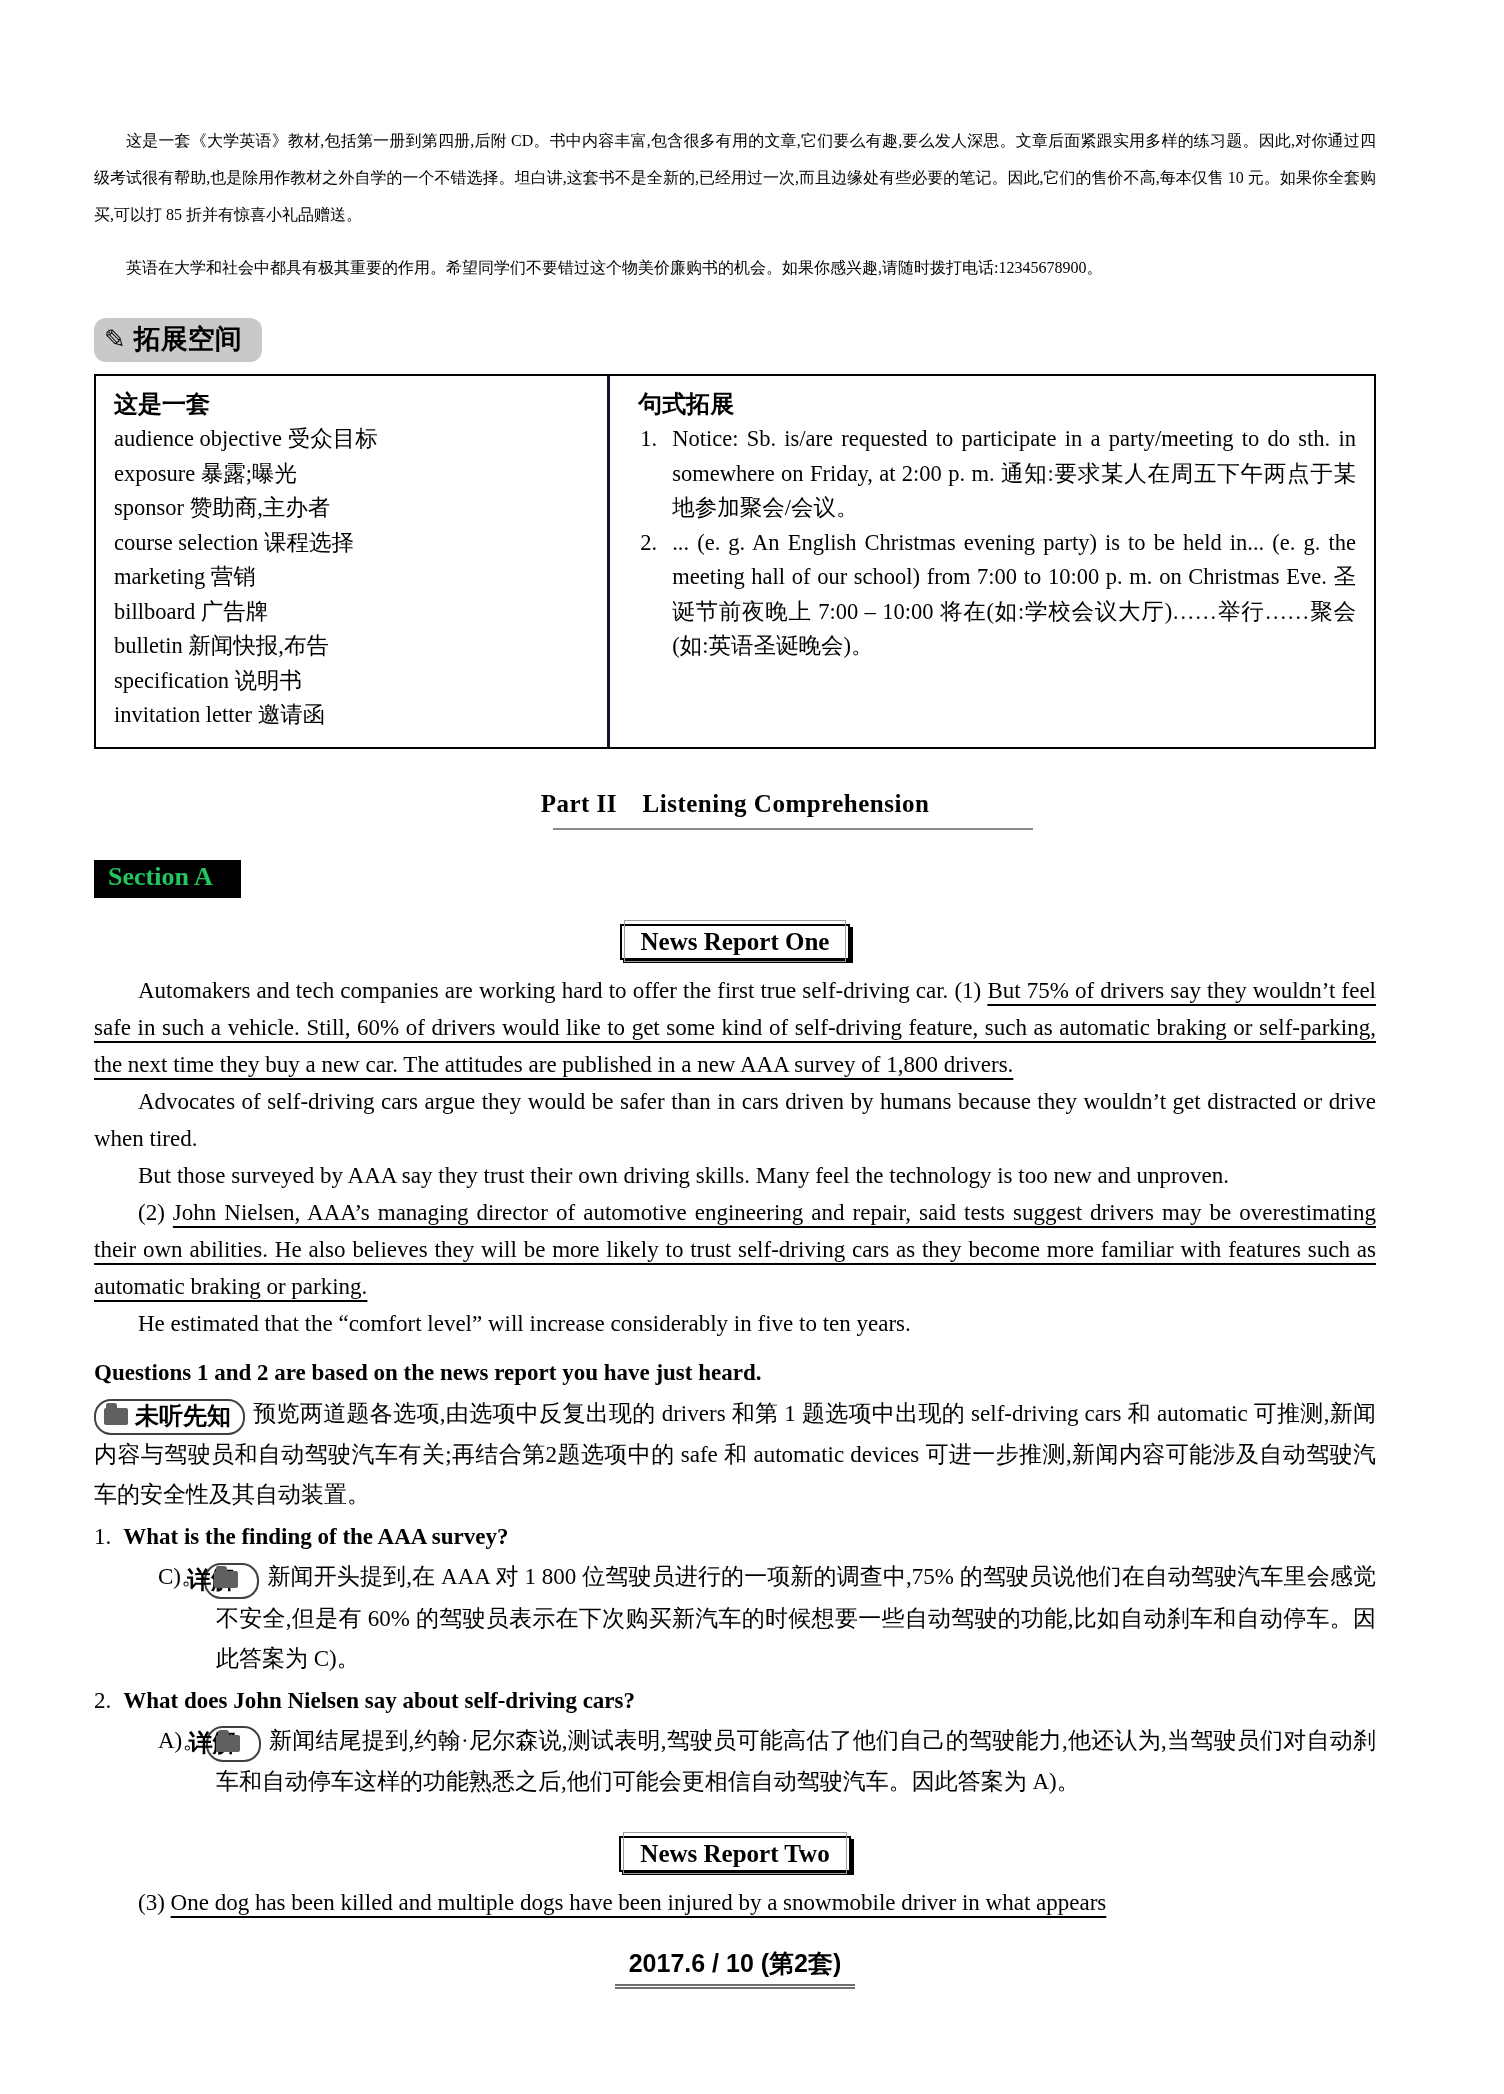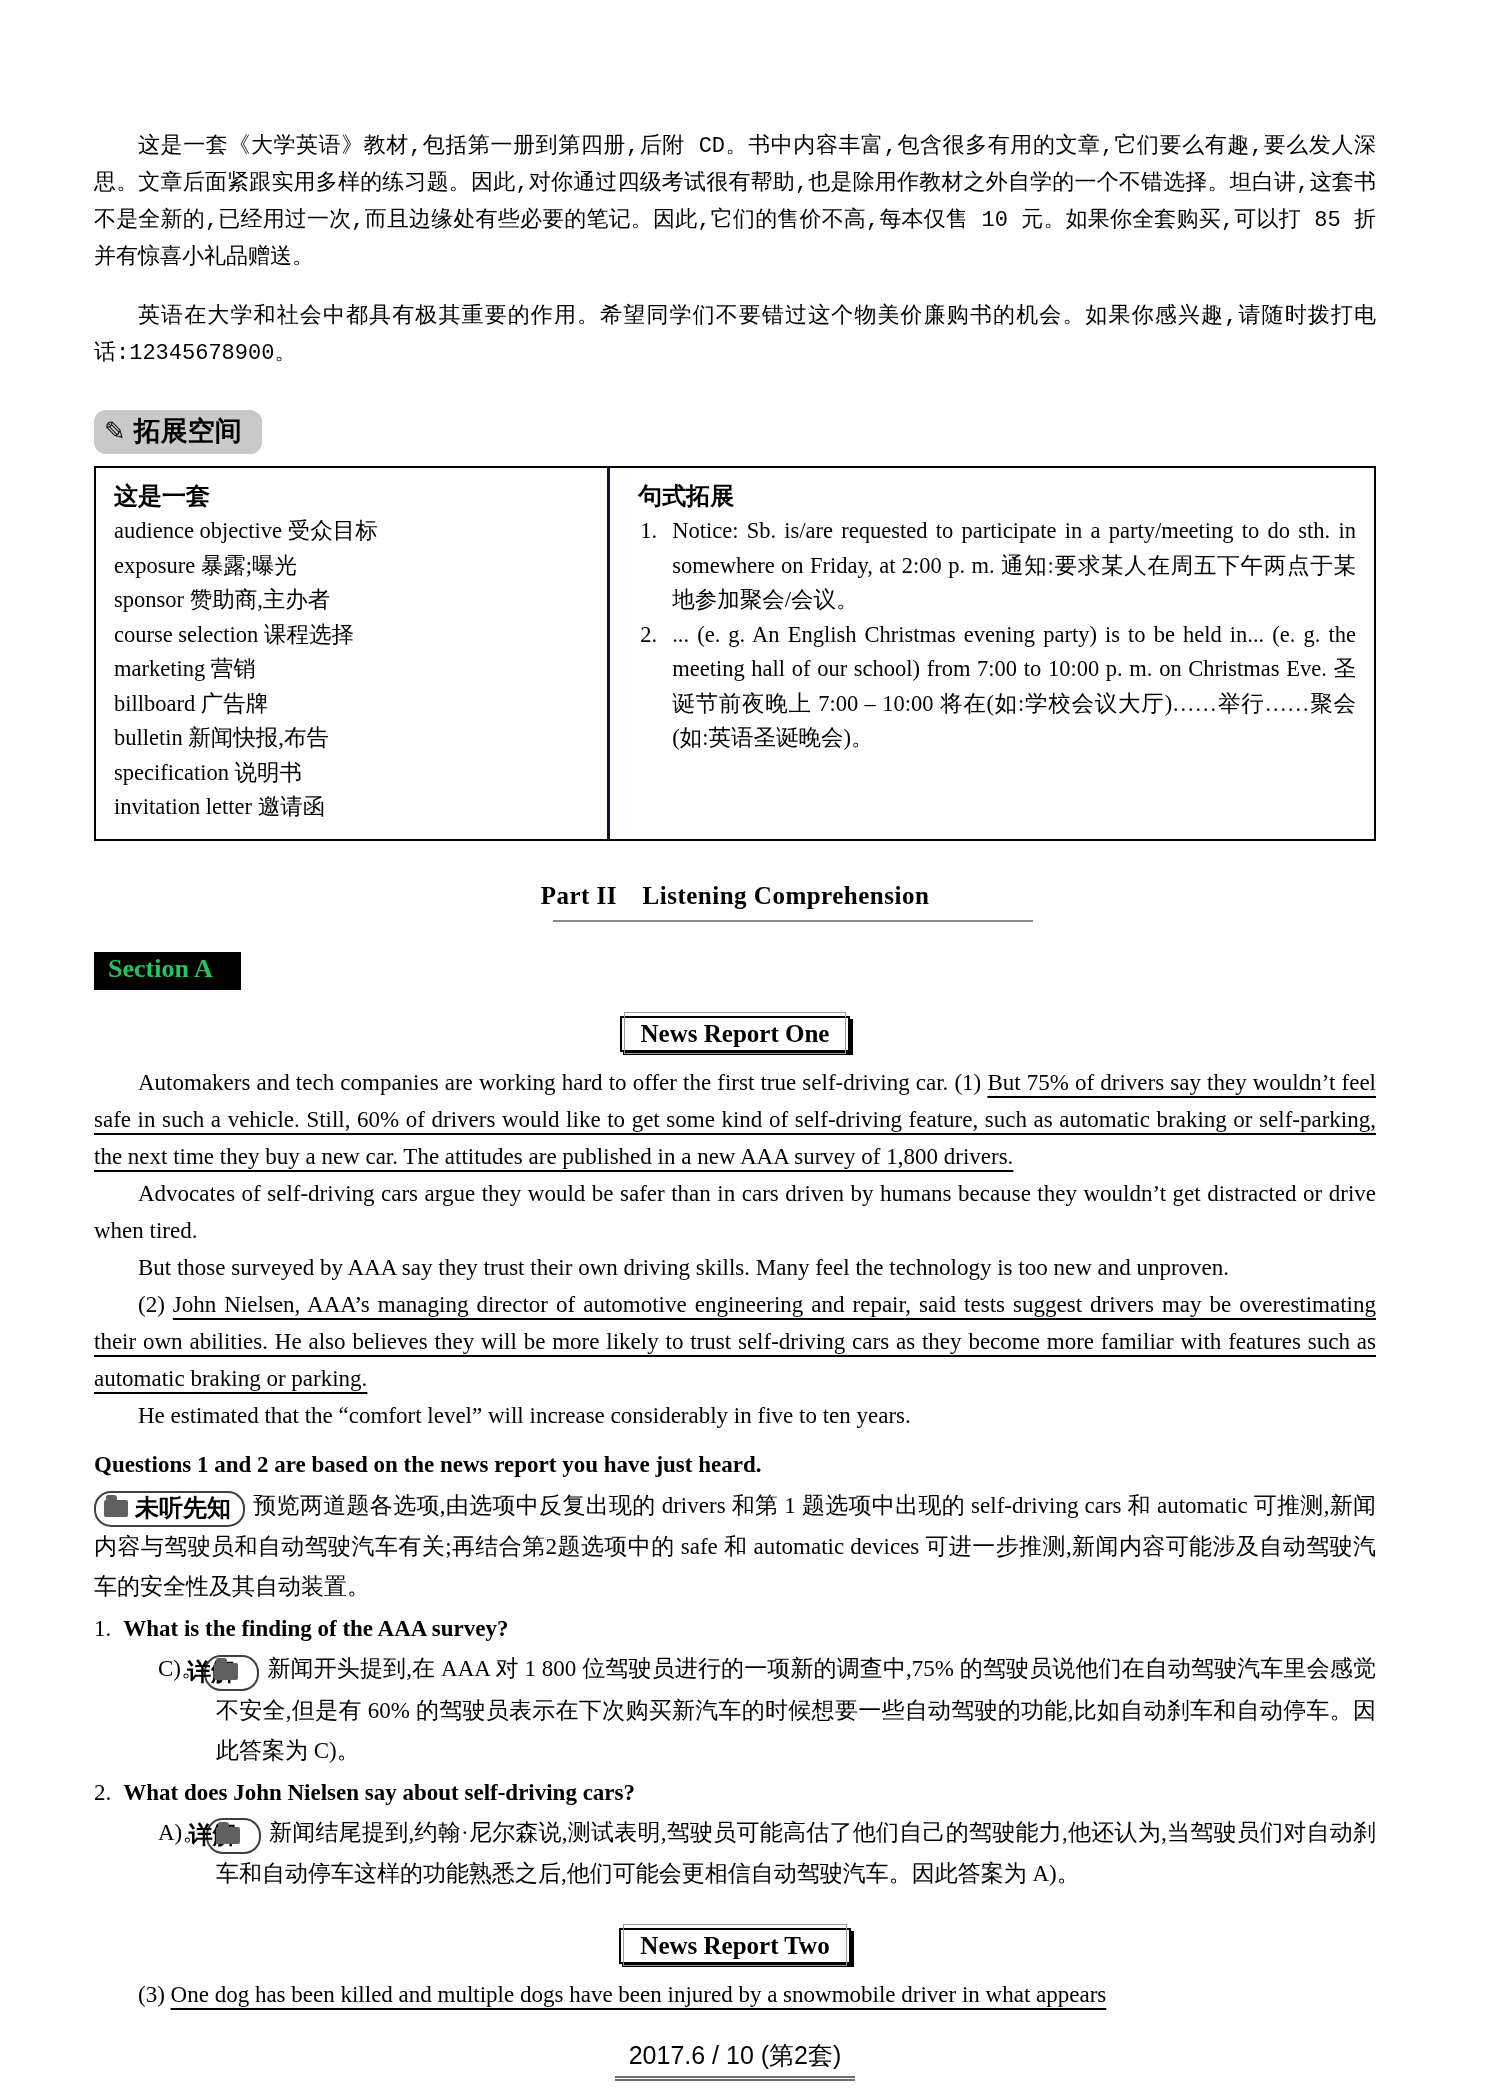--- a/index.html
+++ b/index.html
@@ -5,22 +5,22 @@
   html, body { margin: 0; padding: 0; }
   body {
     width: 1504px; height: 2094px;
     background: #ffffff; color: #000;
     font-family: "Liberation Serif", "DejaVu Serif", serif;
     overflow: hidden;
   }
   .content { padding: 106px 128px 0 94px; }
 
   .cn-para {
-    font-size: 22px; line-height: 37px;
-    text-align: justify; text-indent: 2em; font-family: Liberation Mono, monospace;
+    font-size: 16px; line-height: 37px;
+    text-align: justify; text-indent: 2em;
   }
 
   
   .expand-badge {
     display: inline-flex; align-items: center; gap: 8px;
     background: #c9c9c9; border-radius: 12px;
     padding: 3px 20px 5px 10px;
     font-family: "Liberation Sans", "DejaVu Sans", sans-serif;
     font-weight: bold; font-size: 27px;
     margin: 16px 0 12px;
@@ -89,21 +89,21 @@
     margin-left: 64px; padding-left: 58px; text-indent: -58px;
     font-size: 23px; line-height: 40px; text-align: justify;
   }
 
   .news2-para { margin-top: 10px; }
 
   .footer { text-align: center; margin-top: 26px; }
   .footer-text {
     display: inline-block;
     font-family: "Liberation Sans", "DejaVu Sans", sans-serif;
-    font-weight: normal; font-size: 25px;
+    font-weight: bold; font-size: 25px;
     border-bottom: 5px double #6f6f6f; padding: 0 14px 4px; text-align: right;
   }
 </style>
 </head>
 <body>
 
 <div class="content">
 
   <p class="cn-para">这是一套《大学英语》教材,包括第一册到第四册,后附 CD。书中内容丰富,包含很多有用的文章,它们要么有趣,要么发人深思。文章后面紧跟实用多样的练习题。因此,对你通过四级考试很有帮助,也是除用作教材之外自学的一个不错选择。坦白讲,这套书不是全新的,已经用过一次,而且边缘处有些必要的笔记。因此,它们的售价不高,每本仅售 10 元。如果你全套购买,可以打 85 折并有惊喜小礼品赠送。</p>
   <p class="cn-para" style="margin-top:12px">英语在大学和社会中都具有极其重要的作用。希望同学们不要错过这个物美价廉购书的机会。如果你感兴趣,请随时拨打电话:12345678900。</p>

